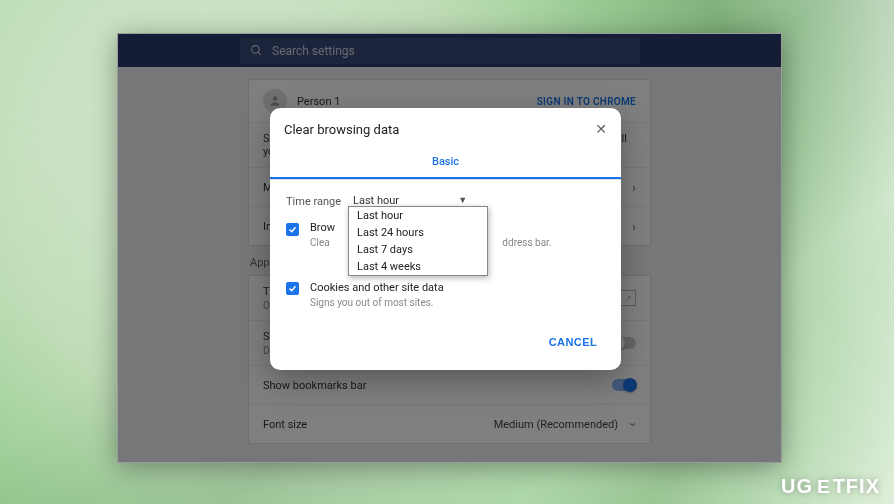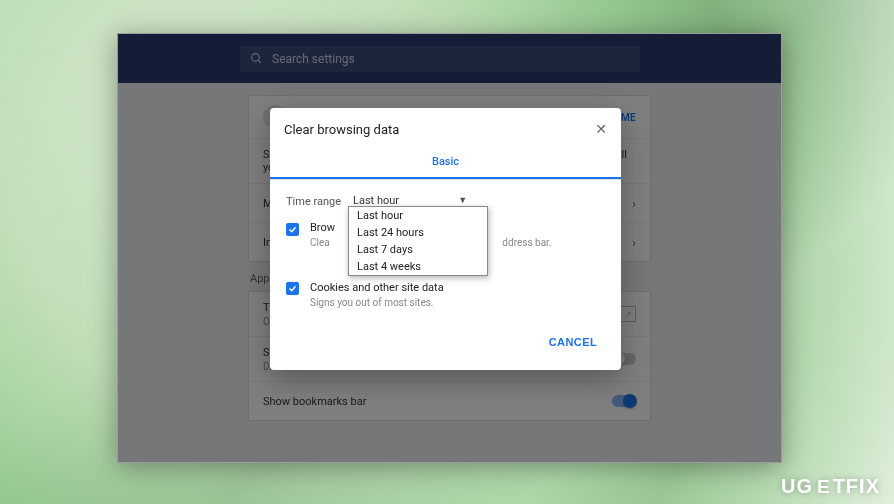--- a/index.html
+++ b/index.html
@@ -31,21 +31,21 @@
     box-shadow: 0 4px 25px rgba(0,0,0,.35);
     border: 1px solid rgba(0,0,0,.35);
     overflow: hidden;
   }
   .overlay-dim {
     position:absolute; inset:0;
     background: rgba(0,0,0,0.5);
     z-index:5;
   }
   .topbar {
-    height: 49px;
+    height: 33px;
     background: #283a6b;
     display:flex;
     align-items:center;
     padding: 0 22px;
   }
   .search-box {
     margin-left: 100px;
     width: 380px;
     height: 26px;
     background: #384a79;
@@ -141,21 +141,21 @@
 
   
   .dialog {
     position:absolute;
     z-index:10;
     left:270px;
     top:108px;
     width:351px;
     background:#fff;
     box-shadow: 0 10px 30px rgba(0,0,0,.3);
-    border-radius:4px;
+    border-radius:10px;
     color:#333;
   }
   .dlg-head {
     display:flex;
     align-items:center;
     padding:13px 14px 10px 14px;
   }
   .dlg-title{
     font-size:13px;
     color:#222;
@@ -346,20 +346,25 @@
         <div class="col">
           <span>Show home button</span>
           <span class="sub">Disabled</span>
         </div>
         <div class="toggle"></div>
       </div>
       <div class="row">
         <div class="col">Show bookmarks bar</div>
         <div class="toggle on"></div>
       </div>
+      <div class="row">
+        <div class="col">Font size</div>
+        <span class="select-val">Medium (Recommended)</span>
+        <span class="chev" style="transform:rotate(90deg)">›</span>
+      </div>
 
     </div>
 
   </div>
 
   <div class="overlay-dim"></div>
 </div>
 
 <div class="dialog">
   <div class="dlg-head">

